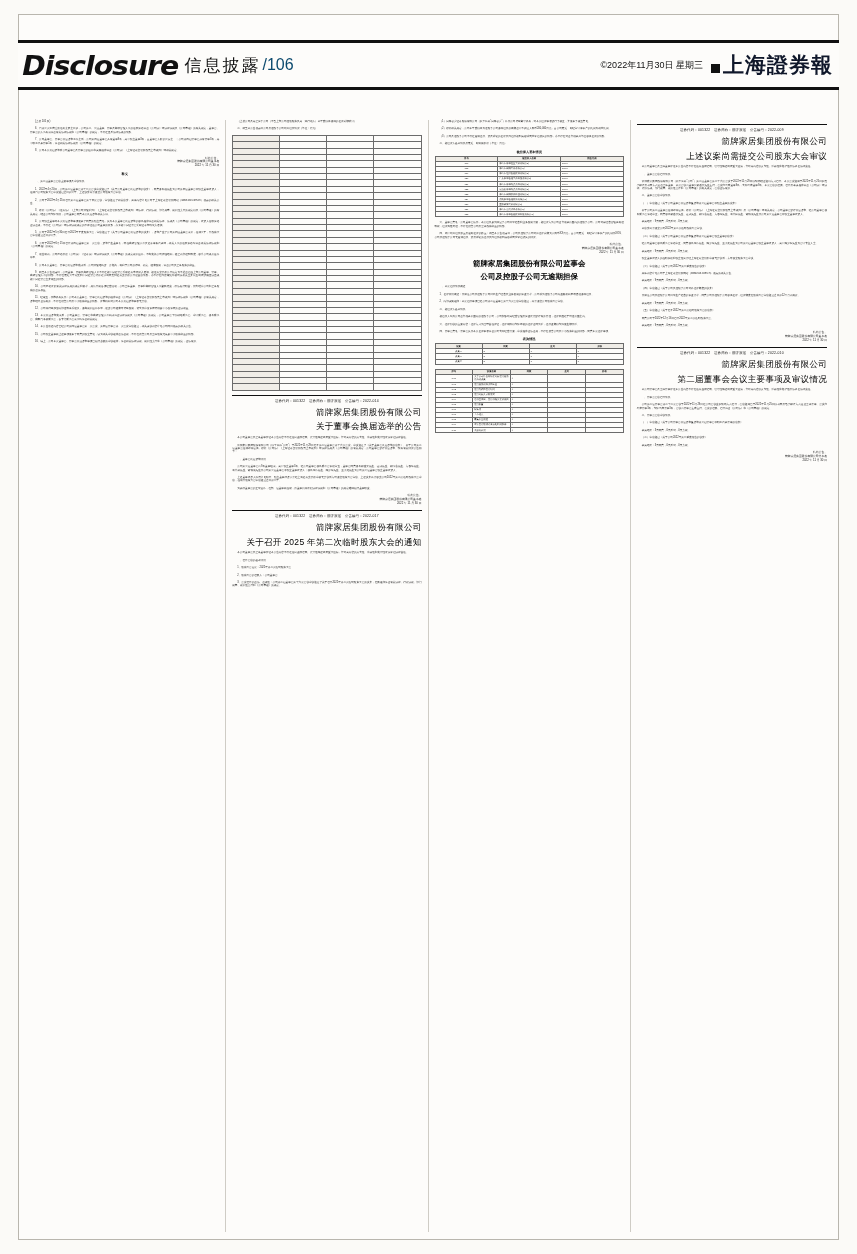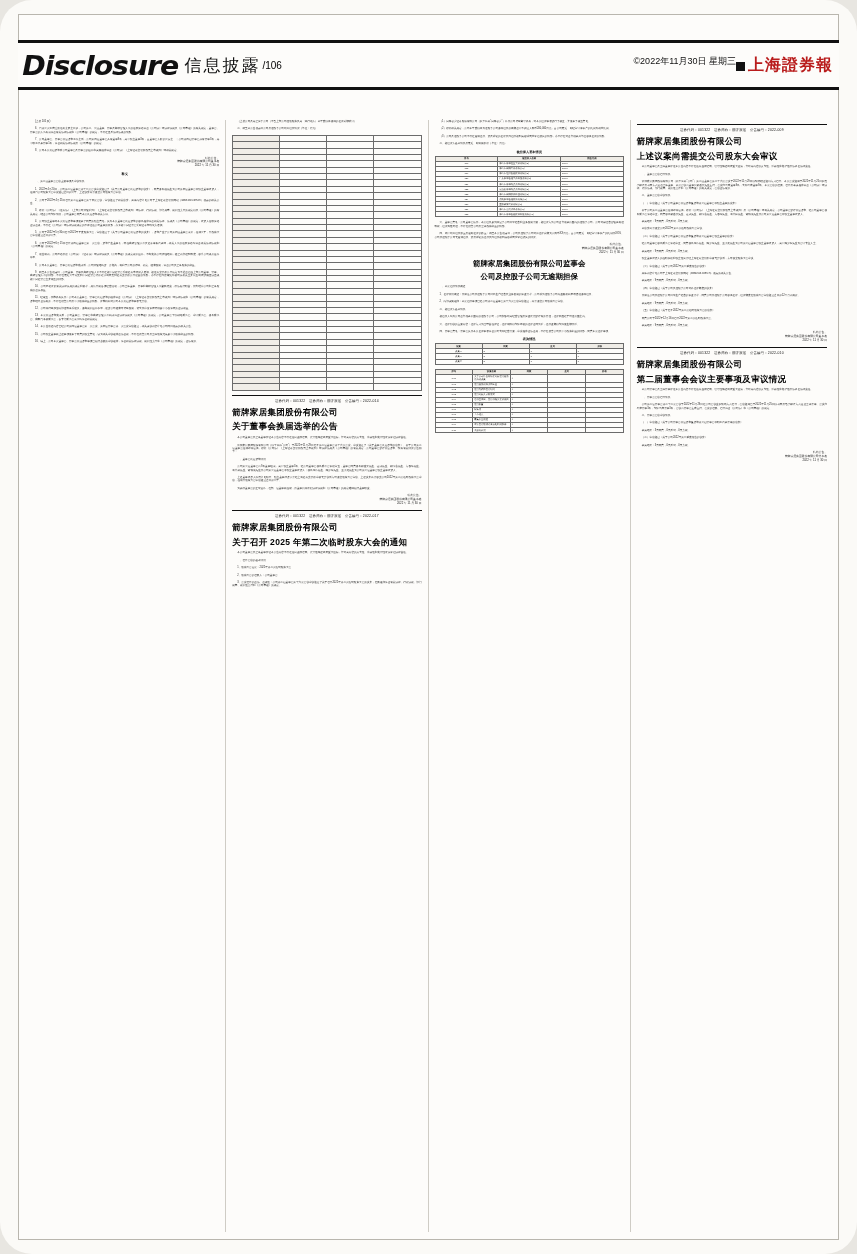--- a/index.html
+++ b/index.html
@@ -1,41 +1,41 @@
 <!DOCTYPE html>
 <html><head>
 <meta charset="utf-8">
 <style>
   html,body{margin:0;padding:0;background:#e8e6e1;}
   body{font-family:"Liberation Sans",sans-serif;}
-  .page{width:857px;height:1254px;background:#fbfaf7;position:relative;box-sizing:border-box;padding:0;overflow:hidden;border-radius:32px;}
+  .page{width:857px;height:1254px;background:#fbfaf7;position:relative;box-sizing:border-box;padding:0;overflow:hidden;}
   .page-inner{position:absolute;left:18px;top:14px;right:18px;bottom:14px;border:1px solid #b9b6ae;background:#fdfcfa;}
 
   
   .masthead{position:absolute;left:18px;top:40px;right:18px;height:44px;border-top:3px solid #111;border-bottom:3px solid #111;display:flex;align-items:center;background:#fdfcfa;}
   .disclosure{font-family:"DejaVu Sans",sans-serif;font-weight:bold;font-style:italic;font-size:27px;letter-spacing:-1px;color:#111;padding:0 10px 0 8px;transform:scaleX(1.05);}
   .mh-cn{font-size:17px;font-weight:normal;color:#111;letter-spacing:2px;}
-  .mh-sub{font-size:10px;color:#000000;margin-left:2px;}
-  .mh-right{margin-left:auto;display:flex;align-items:flex-start;padding-right:6px;}
+  .mh-sub{font-size:16px;color:#0c4a6e;margin-left:2px;}
+  .mh-right{margin-left:auto;display:flex;align-items:center;gap:8px;padding-right:6px;}
   .mh-date{font-size:9px;color:#111;}
-  .mh-paper{font-family:Liberation Serif, serif;font-size:16px;font-weight:bold;color:#b91c1c;letter-spacing:1px;}
+  .mh-paper{font-family:Liberation Serif, serif;font-size:21px;font-weight:bold;color:#0f172a;letter-spacing:1px;}
   .mh-square{display:inline-block;width:9px;height:9px;background:#111;margin-right:3px;vertical-align:-1px;}
 
   
   .cols{position:absolute;left:24px;top:120px;right:24px;bottom:22px;display:grid;grid-template-columns:repeat(4,1fr);gap:0;}
   .col{position:relative;padding:0 6px;border-right:1px solid #cfccc5;}
   .col:last-child{border-right:none;}
 
   
   .tiny{font-size:2.6px;line-height:1.32;color:#2a2a2a;text-align:justify;}
   .tiny p{margin:0 0 1.5px 0;text-indent:5px;}
   .blk{margin-bottom:4px;}
   .hdr-sm{font-size:3.2px;font-weight:bold;text-align:center;margin:2px 0 1.5px;color:#111;}
   .codeline{font-size:3.4px;text-align:center;color:#111;margin-bottom:2px;letter-spacing:0.2px;}
-  .title-lg{font-size:8.5px;font-weight:bold;text-align:left;color:#000;line-height:1.25;margin:2px 0 3px;letter-spacing:0.3px;}
+  .title-lg{font-size:8.5px;font-weight:normal;text-align:right;color:#000;line-height:1.25;margin:2px 0 3px;letter-spacing:0.3px;}
   .title-md{font-size:7.5px;font-weight:bold;text-align:center;color:#000;line-height:1.25;margin:2px 0 3px;}
   .rule{border-top:1px solid #111;margin:4px 0 3px;}
   .sig{font-size:2.8px;text-align:right;line-height:1.4;margin-top:3px;color:#222;}
 
   
   table.t{width:100%;border-collapse:collapse;table-layout:fixed;margin:2px 0 3px;}
   table.t th,table.t td{border:0.4px solid #6b6b6b;font-size:2.3px;line-height:1.25;padding:0.6px 1px;color:#222;word-break:break-all;}
   table.t th{background:#efece6;font-weight:bold;text-align:center;}
   table.t td.c{text-align:center;}
   .bigtable td{height:4.2px;}

